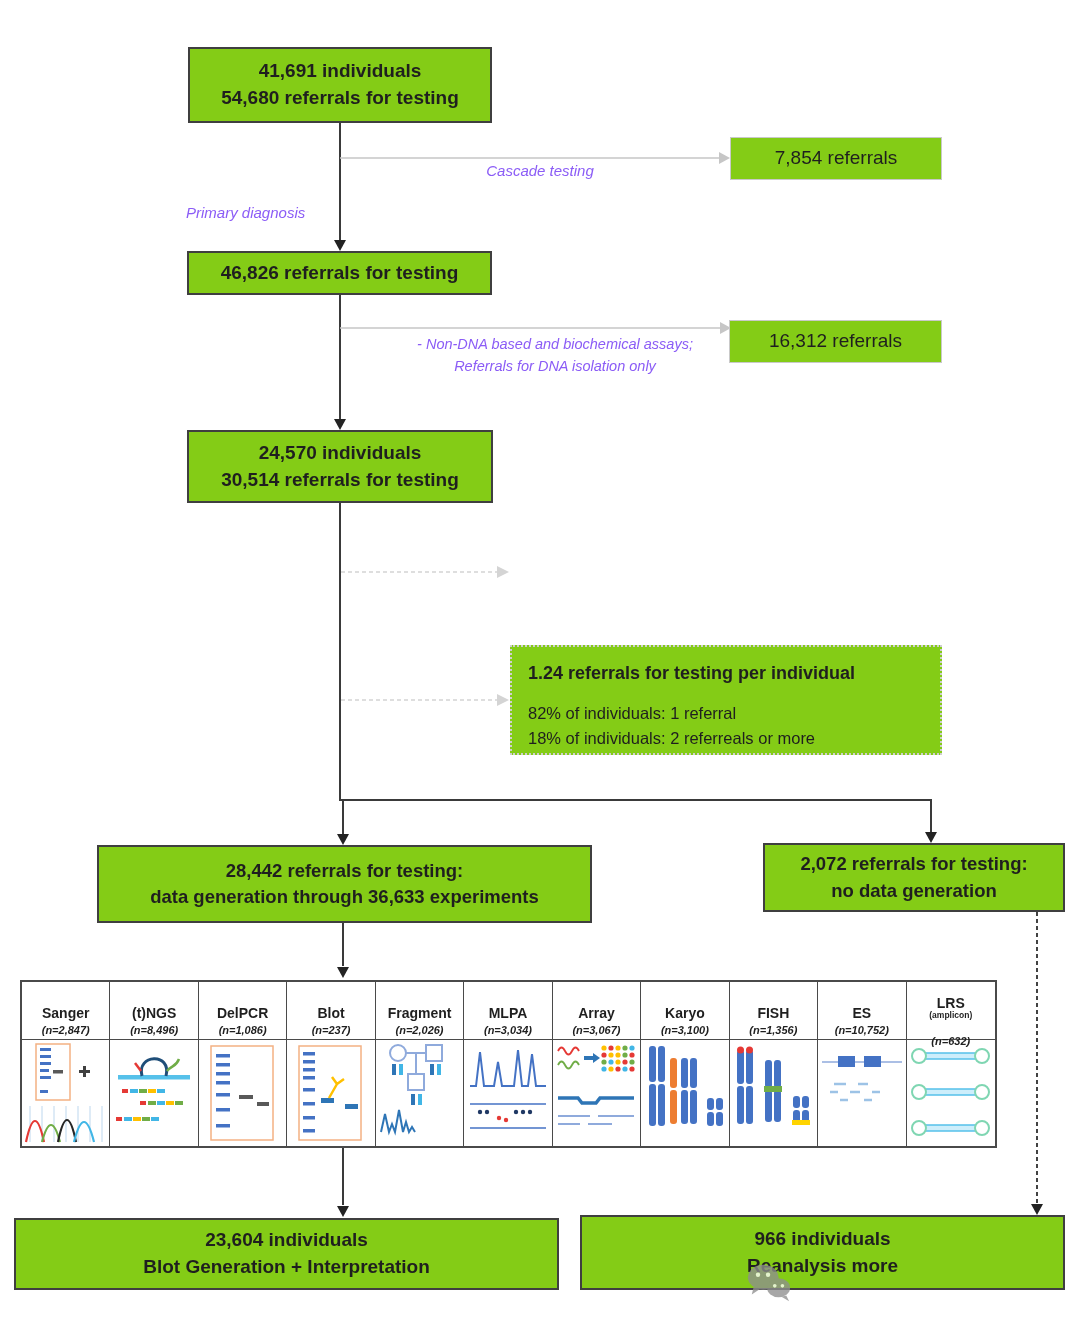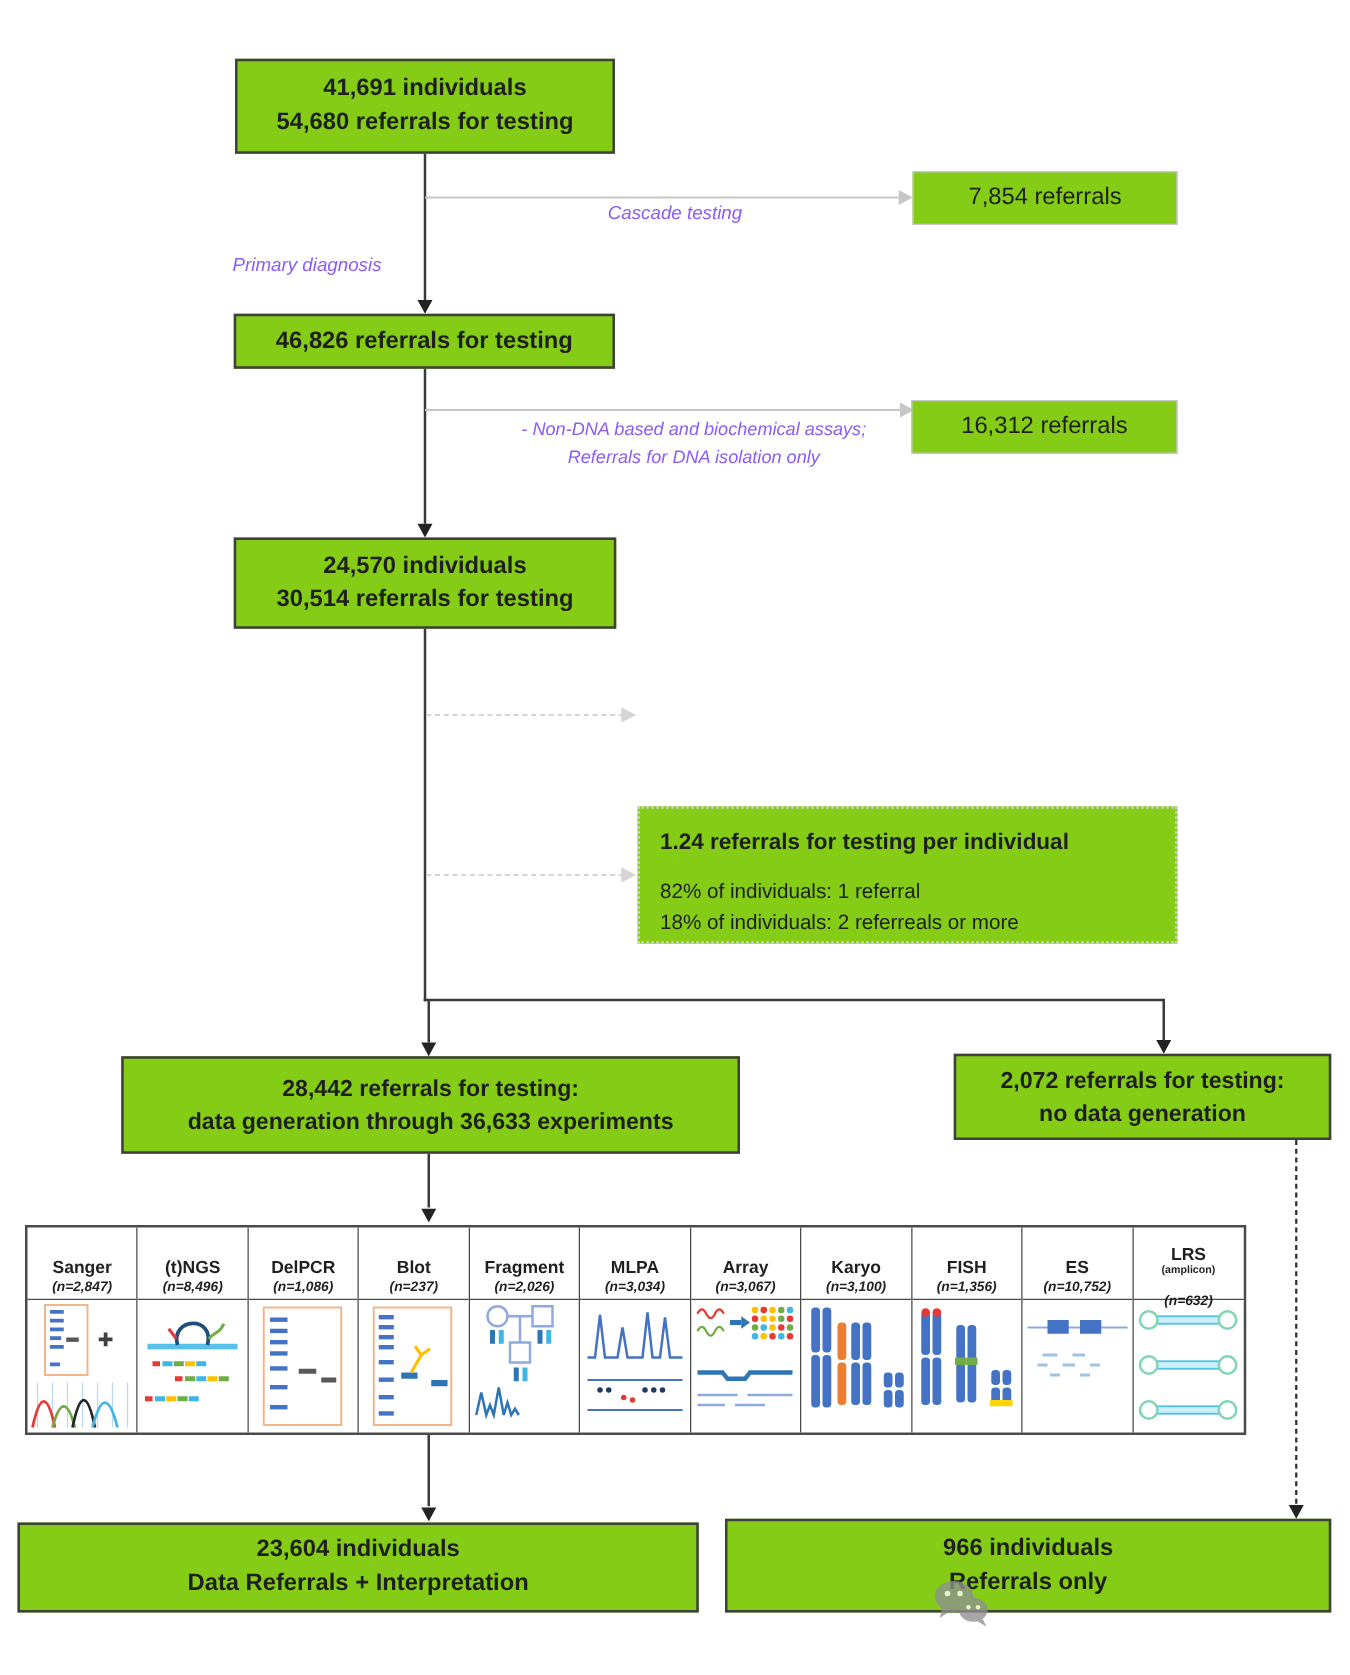--- a/index.html
+++ b/index.html
@@ -440,26 +440,26 @@
             <circle cx="73" cy="86" r="7" fill="#fff" stroke="#7fd6b2" stroke-width="2"></circle>
           </g>
         </svg>
       </div>
     </div>
 
   </div>
 
   <div class="box" style="left:14px;top:1218px;width:545px;height:72px;">
     <div>23,604 individuals</div>
-    <div>Data Referrals  +  Interpretation</div>
+    <div>Blot Generation  +  Interpretation</div>
   </div>
 
   <div class="box" style="left:580px;top:1215px;width:485px;height:75px;">
     <div>966 individuals</div>
-    <div>Referrals only</div>
+    <div>Reanalysis more</div>
   </div>
 
   <div class="watermark">
     <span>
       <svg width="46" height="40" viewBox="0 0 48 40">
         <ellipse cx="18" cy="15" rx="16" ry="13" fill="#8f8f8f"></ellipse>
         <polygon points="8,25 6,33 15,27" fill="#8f8f8f"></polygon>
         <circle cx="12.5" cy="12.5" r="2.3" fill="#ffffff"></circle>
         <circle cx="23" cy="12.5" r="2.3" fill="#ffffff"></circle>
         <ellipse cx="34" cy="26" rx="12" ry="10" fill="#8f8f8f"></ellipse>

